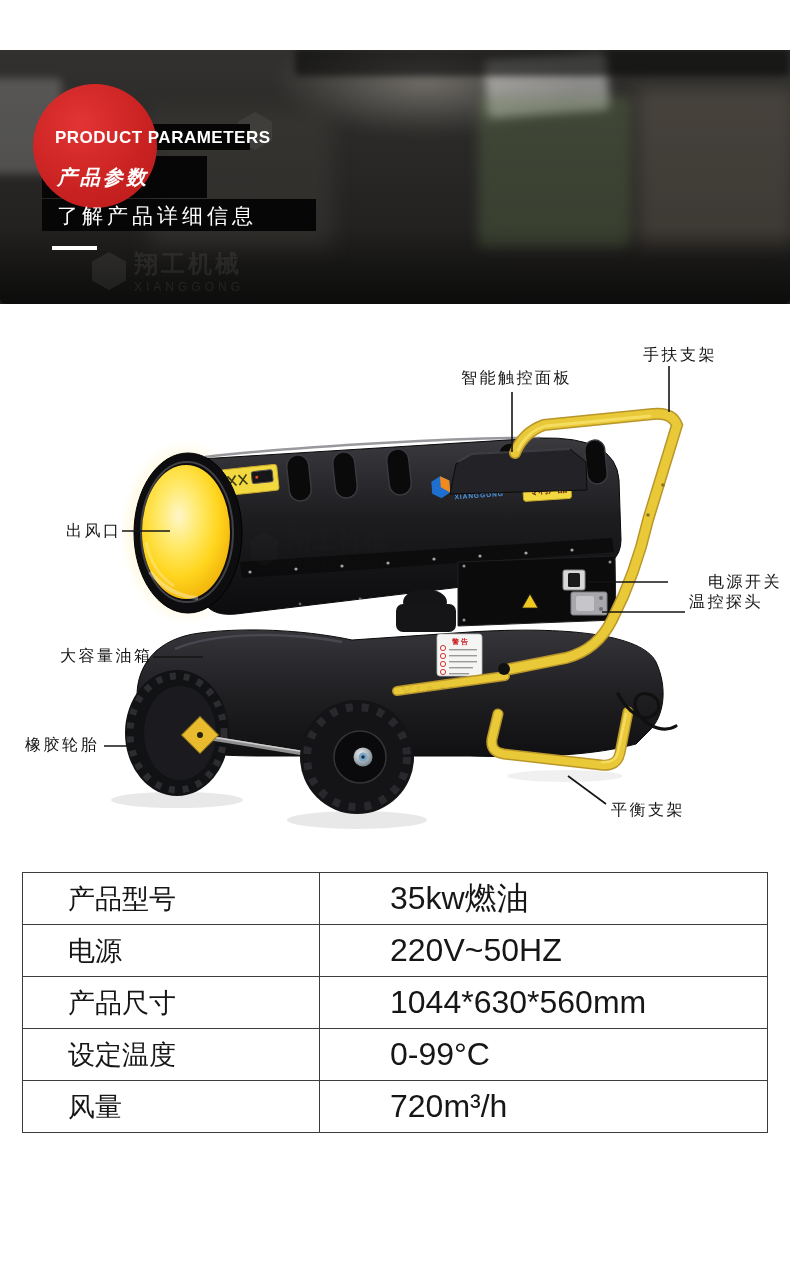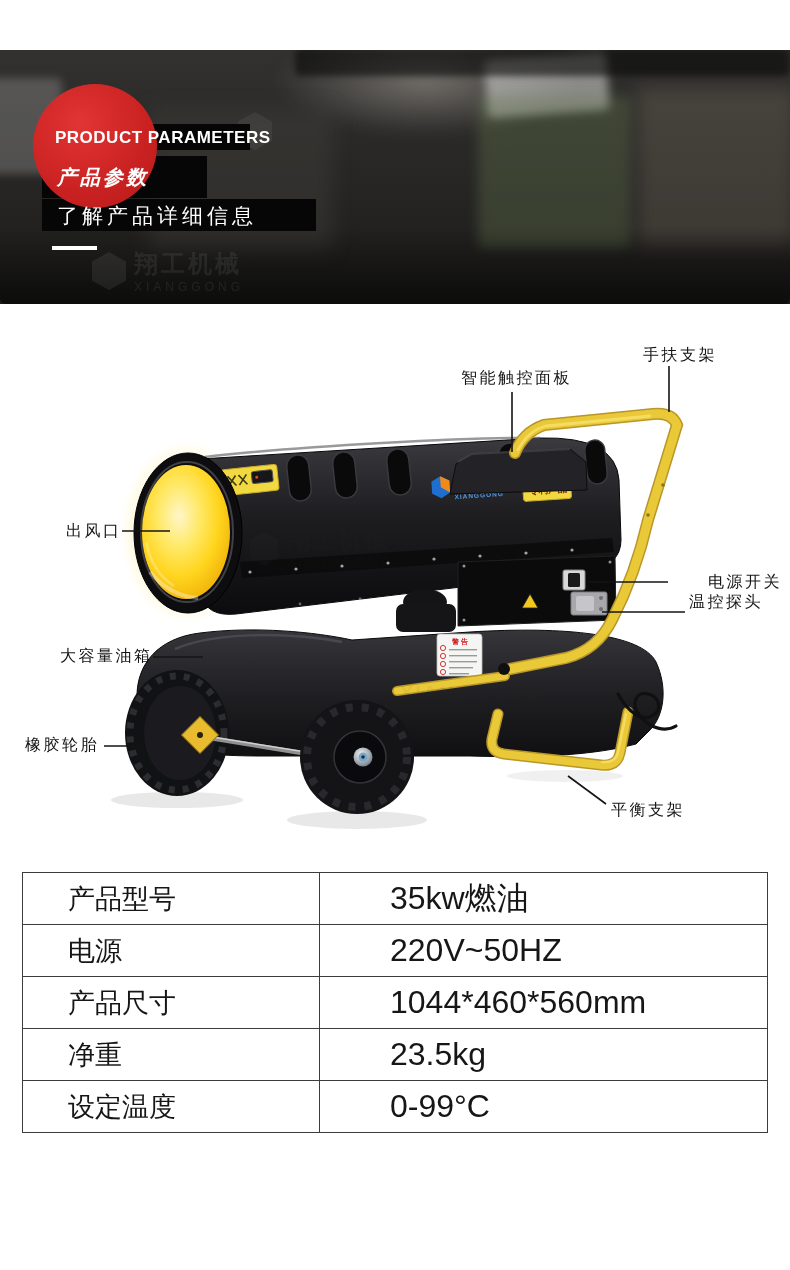--- a/index.html
+++ b/index.html
@@ -337,25 +337,25 @@
       <tr>
         <td class="k">产品型号</td>
         <td class="v">35kw燃油</td>
       </tr>
       <tr>
         <td class="k">电源</td>
         <td class="v">220V~50HZ</td>
       </tr>
       <tr>
         <td class="k">产品尺寸</td>
-        <td class="v">1044*460*560mm</td>
-      </tr>
-      <tr>
-        <td class="k">净重</td>
-        <td class="v">23.5kg</td>
+        <td class="v">1044*630*560mm</td>
       </tr>
       <tr>
         <td class="k">设定温度</td>
         <td class="v">0-99°C</td>
+      </tr>
+      <tr>
+        <td class="k">风量</td>
+        <td class="v">720m³/h</td>
       </tr>
     </tbody>
   </table>
 </div>
 
 </body></html>

